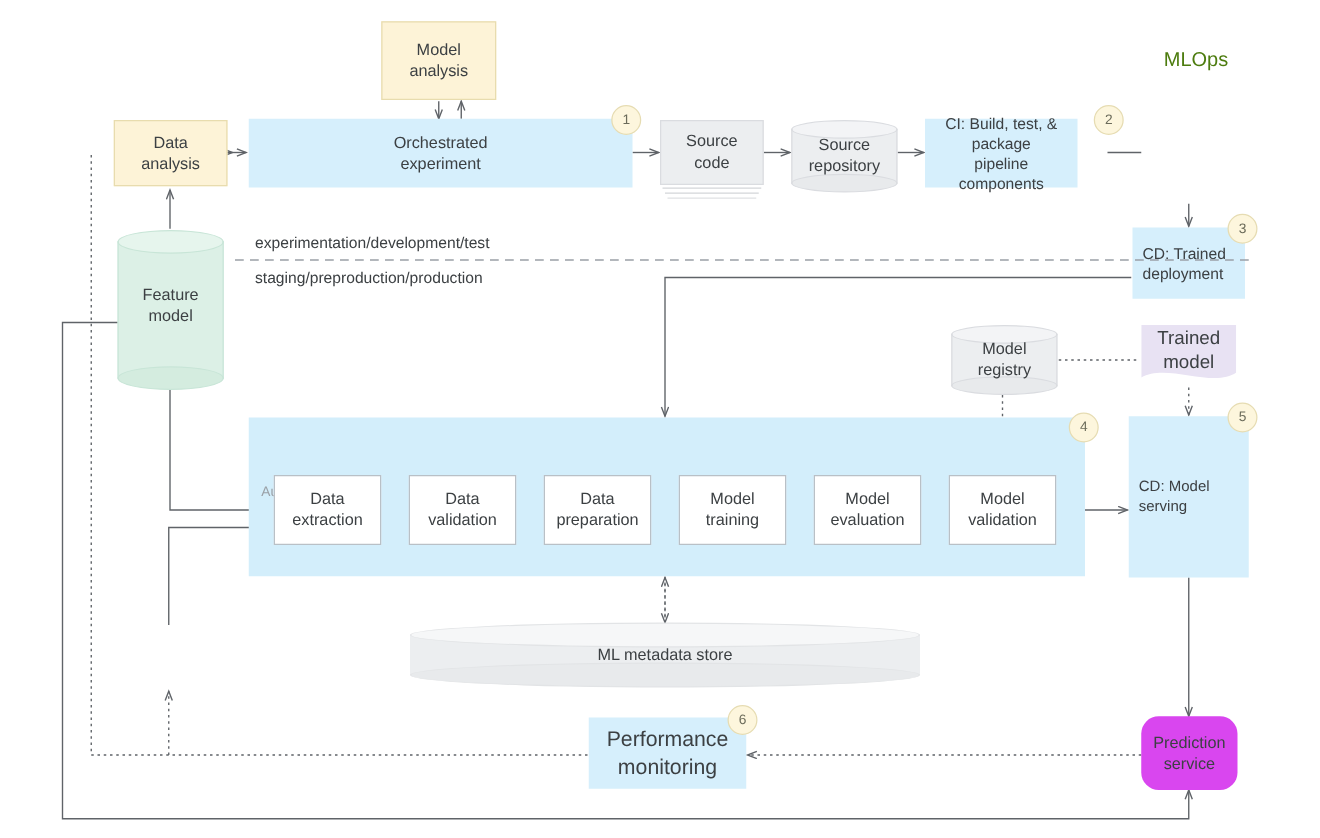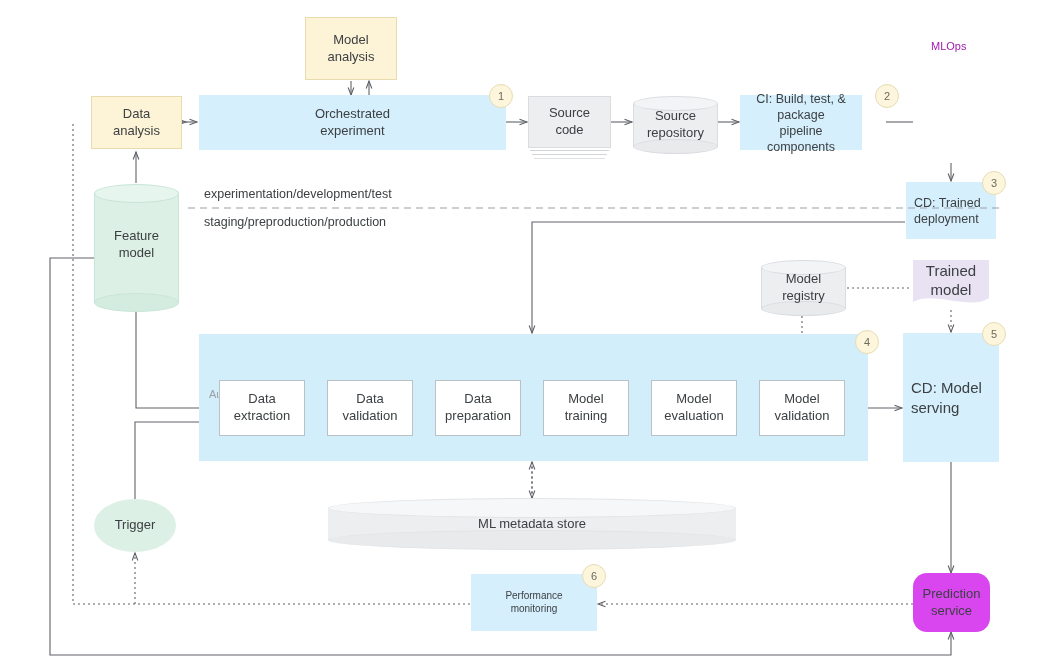--- a/index.html
+++ b/index.html
@@ -18,21 +18,21 @@
   .f-blue{background:#d6effc;border:none;}
   .f-gray{background:#eceef0;border:none;}
   .f-pink{background:#d946ef;border:none;border-radius:14px;}
 
   .badge{position:absolute;width:22px;height:22px;border-radius:50%;
          background:#fdf6dd;border:1px solid #e6dcb2;color:#6b6b5a;
          font-size:11px;display:flex;align-items:center;justify-content:center;}
 
   .sectionlabel{position:absolute;font-size:11px;color:#9aa0a6;}
   .divlabel{position:absolute;font-size:12.5px;color:#3c4043;}
-  .title{position:absolute;font-size:11px;color:#a21caf;}
+  .title{position:absolute;font-size:16px;color:#4d7c0f;}
 </style>
 </head>
 <body>
 
 <div id="canvas">
 
   <svg class="layer">
     <defs>
       <marker id="ah" markerWidth="9" markerHeight="9" refX="7.4" refY="3.2" orient="auto" markerUnits="strokeWidth">
         <path d="M0.6,0.6 L7.4,3.2 L0.6,5.8" fill="none" stroke="#5f6368" stroke-width="1"></path>
@@ -207,40 +207,37 @@
     </div>
     <div class="node rect" style="left:651px;top:380px;width:86px;height:56px;background:#ffffff;font-size:13px;">
       <span class="txt">Model
 evaluation</span>
     </div>
     <div class="node rect" style="left:759px;top:380px;width:86px;height:56px;background:#ffffff;font-size:13px;">
       <span class="txt">Model
 validation</span>
     </div>
 
-    <div class="node f-blue" style="left:903px;top:333px;width:96px;height:129px;font-size:15px;justify-content:flex-start;">
+    <div class="node f-blue" style="left:903px;top:333px;width:96px;height:129px;font-size:12px;justify-content:flex-start;">
       <span class="txt" style="text-align:left;padding-left:8px;">CD: Model
 serving</span>
     </div>
     <div class="badge" style="left:982px;top:322px;">5</div>
 
-    <div class="node" style="left:94px;top:499px;width:82px;height:53px;background:#dcf0e6;border-radius:50%;font-size:13px;">
-      <span class="txt">Trigger</span>
-    </div>
 
     <div style="position:absolute;left:328px;top:498px;width:461px;height:52px;">
       <div style="position:absolute;left:0;top:10px;width:408px;height:32px;background:#eceef0;"></div>
       <div style="position:absolute;left:0;top:0;width:408px;height:20px;border-radius:50%;background:#f6f7f8;border:1px solid #e2e4e6;box-sizing:border-box;"></div>
       <div style="position:absolute;left:0;top:32px;width:408px;height:20px;border-radius:50%;background:#e8eaec;border:1px solid #e2e4e6;box-sizing:border-box;"></div>
       <div class="node" style="left:0;top:10px;width:408px;height:32px;font-size:13px;">
         <span class="txt">ML metadata store</span>
       </div>
     </div>
 
-    <div class="node f-blue" style="left:471px;top:574px;width:126px;height:57px;font-size:10px;">
+    <div class="node f-blue" style="left:471px;top:574px;width:126px;height:57px;font-size:17px;">
       <span class="txt">Performance
 monitoring</span>
     </div>
     <div class="badge" style="left:582px;top:564px;">6</div>
 
     <div class="node f-pink" style="left:913px;top:573px;width:77px;height:59px;font-size:13px;">
       <span class="txt">Prediction
 service</span>
     </div>
 

